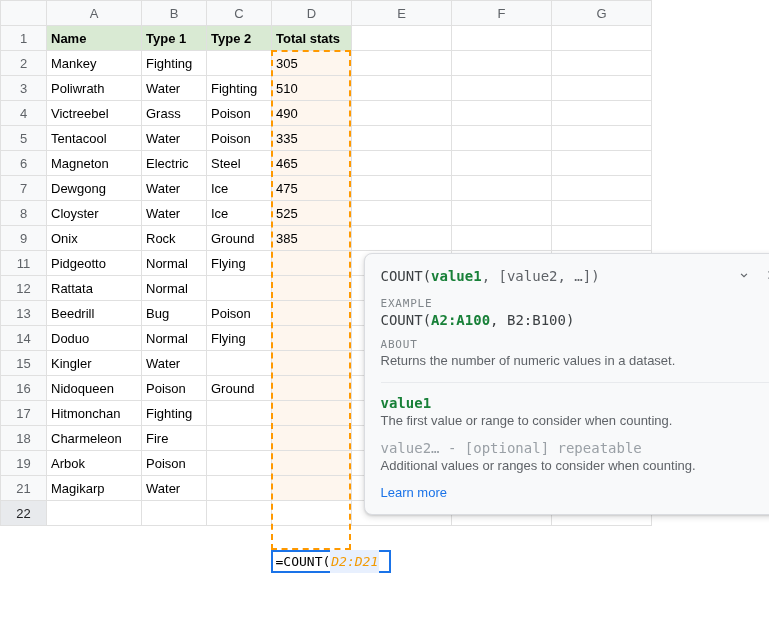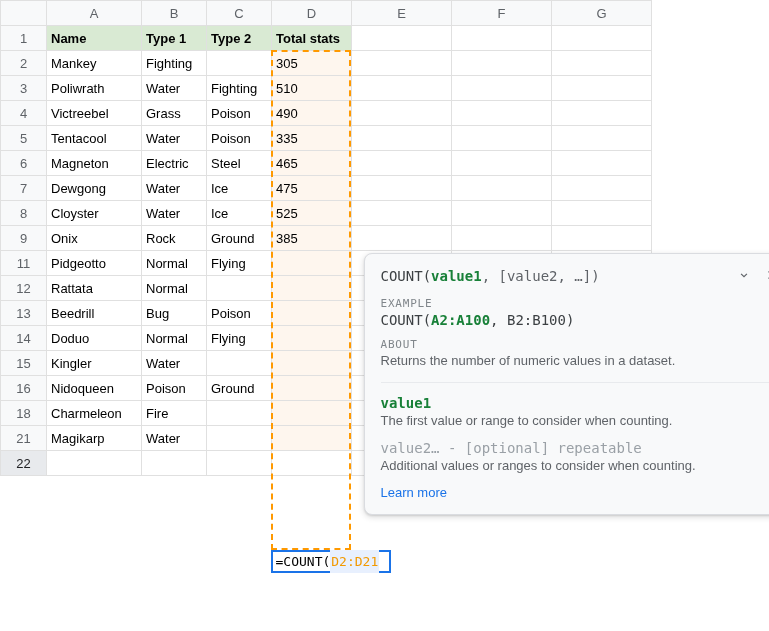--- a/index.html
+++ b/index.html
@@ -77,20 +77,21 @@
     display: flex;
     align-items: center;
   }
   .formula-cell .eq { color: #000; }
   .formula-cell .fn { color: #000; }
   .formula-cell .paren { color: #000; }
   .formula-cell .range-arg {
     color: #f29900;
     background: #e8f0fe;
     padding: 4px 1px;
+    font-style: italic;
   }
   .tooltip {
     position: absolute;
     background: #f8f9fa;
     border: 1px solid #dadce0;
     border-radius: 8px;
     box-shadow: 0 2px 6px rgba(0,0,0,0.15), 0 1px 2px rgba(0,0,0,0.1);
     width: 432px;
     padding: 14px 16px 14px 16px;
     z-index: 20;
@@ -318,23 +319,43 @@
         <td class="rownum">16</td>
         <td class="colA">Nidoqueen</td>
         <td class="colB">Poison</td>
         <td class="colC">Ground</td>
         <td class="colD sel-range"></td>
         <td class="colE"></td>
         <td class="colF"></td>
         <td class="colG"></td>
       </tr>
       <tr>
+        <td class="rownum">17</td>
+        <td class="colA">Hitmonchan</td>
+        <td class="colB">Fighting</td>
+        <td class="colC"></td>
+        <td class="colD sel-range"></td>
+        <td class="colE"></td>
+        <td class="colF"></td>
+        <td class="colG"></td>
+      </tr>
+      <tr>
         <td class="rownum">18</td>
         <td class="colA">Charmeleon</td>
         <td class="colB">Fire</td>
+        <td class="colC"></td>
+        <td class="colD sel-range"></td>
+        <td class="colE"></td>
+        <td class="colF"></td>
+        <td class="colG"></td>
+      </tr>
+      <tr>
+        <td class="rownum">19</td>
+        <td class="colA">Arbok</td>
+        <td class="colB">Poison</td>
         <td class="colC"></td>
         <td class="colD sel-range"></td>
         <td class="colE"></td>
         <td class="colF"></td>
         <td class="colG"></td>
       </tr>
       <tr>
         <td class="rownum">21</td>
         <td class="colA">Magikarp</td>
         <td class="colB">Water</td>

